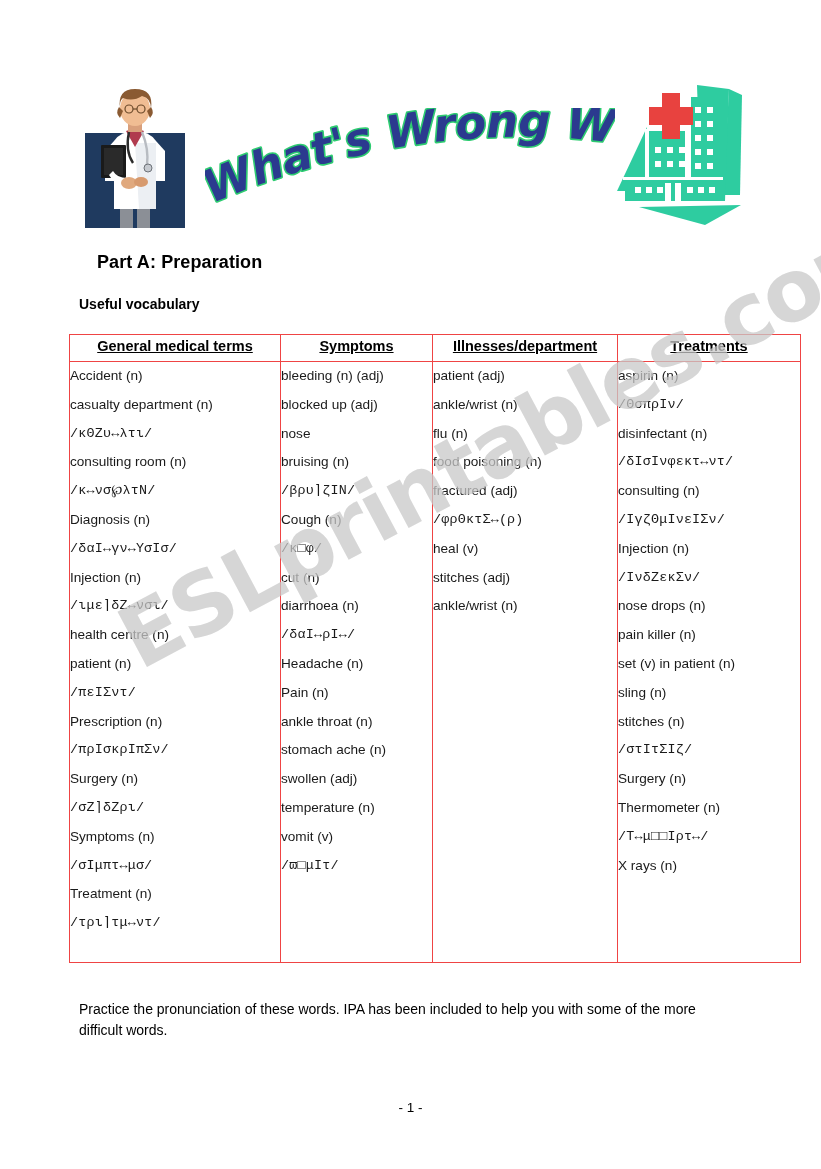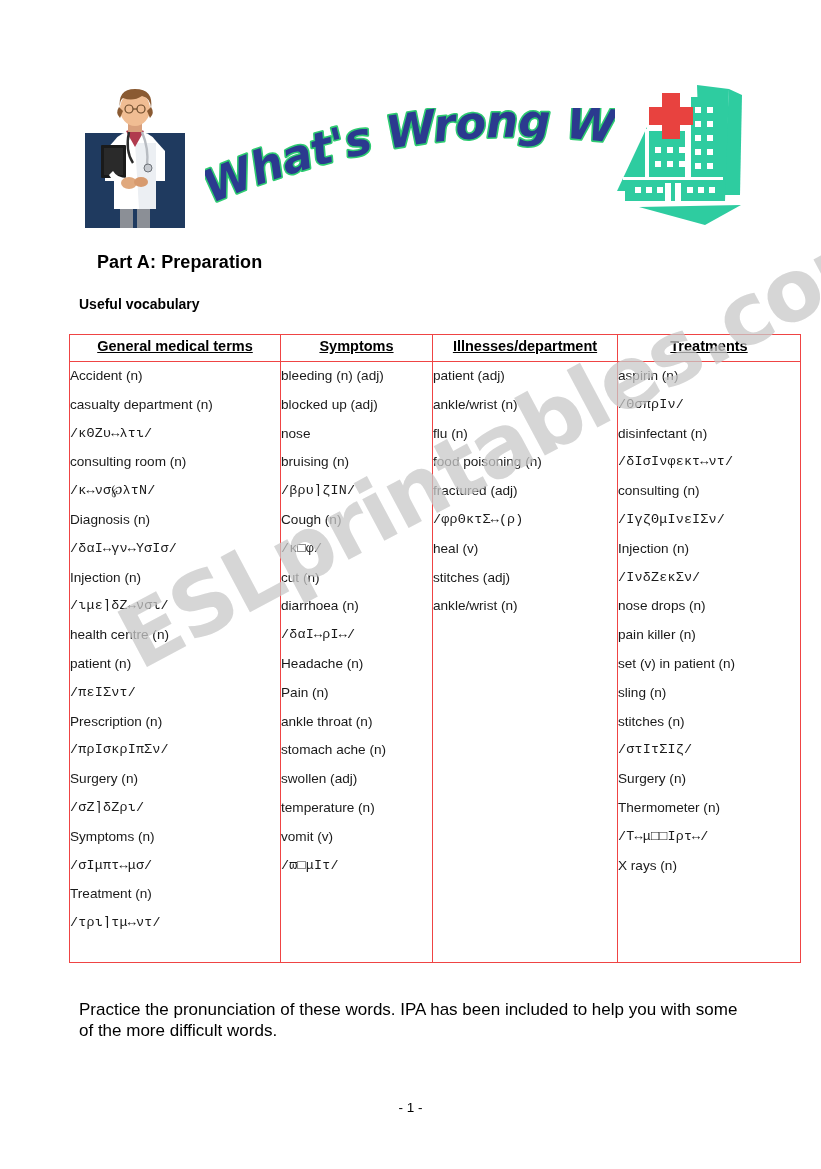--- a/index.html
+++ b/index.html
@@ -152,21 +152,21 @@
   .c2 { width: 143px; }
   .c3 { width: 176px; }
   .c4 { width: 174px; }
 
   
   .practice-note {
     position: absolute;
     left: 79px;
     top: 999px;
     width: 660px;
-    font-size: 17px;
+    font-size: 14px;
     line-height: 21px;
     z-index: 3;
   }
   .page-number {
     position: absolute;
     left: 0;
     top: 1100px;
     width: 821px;
     text-align: center;
     font-size: 13.5px;

